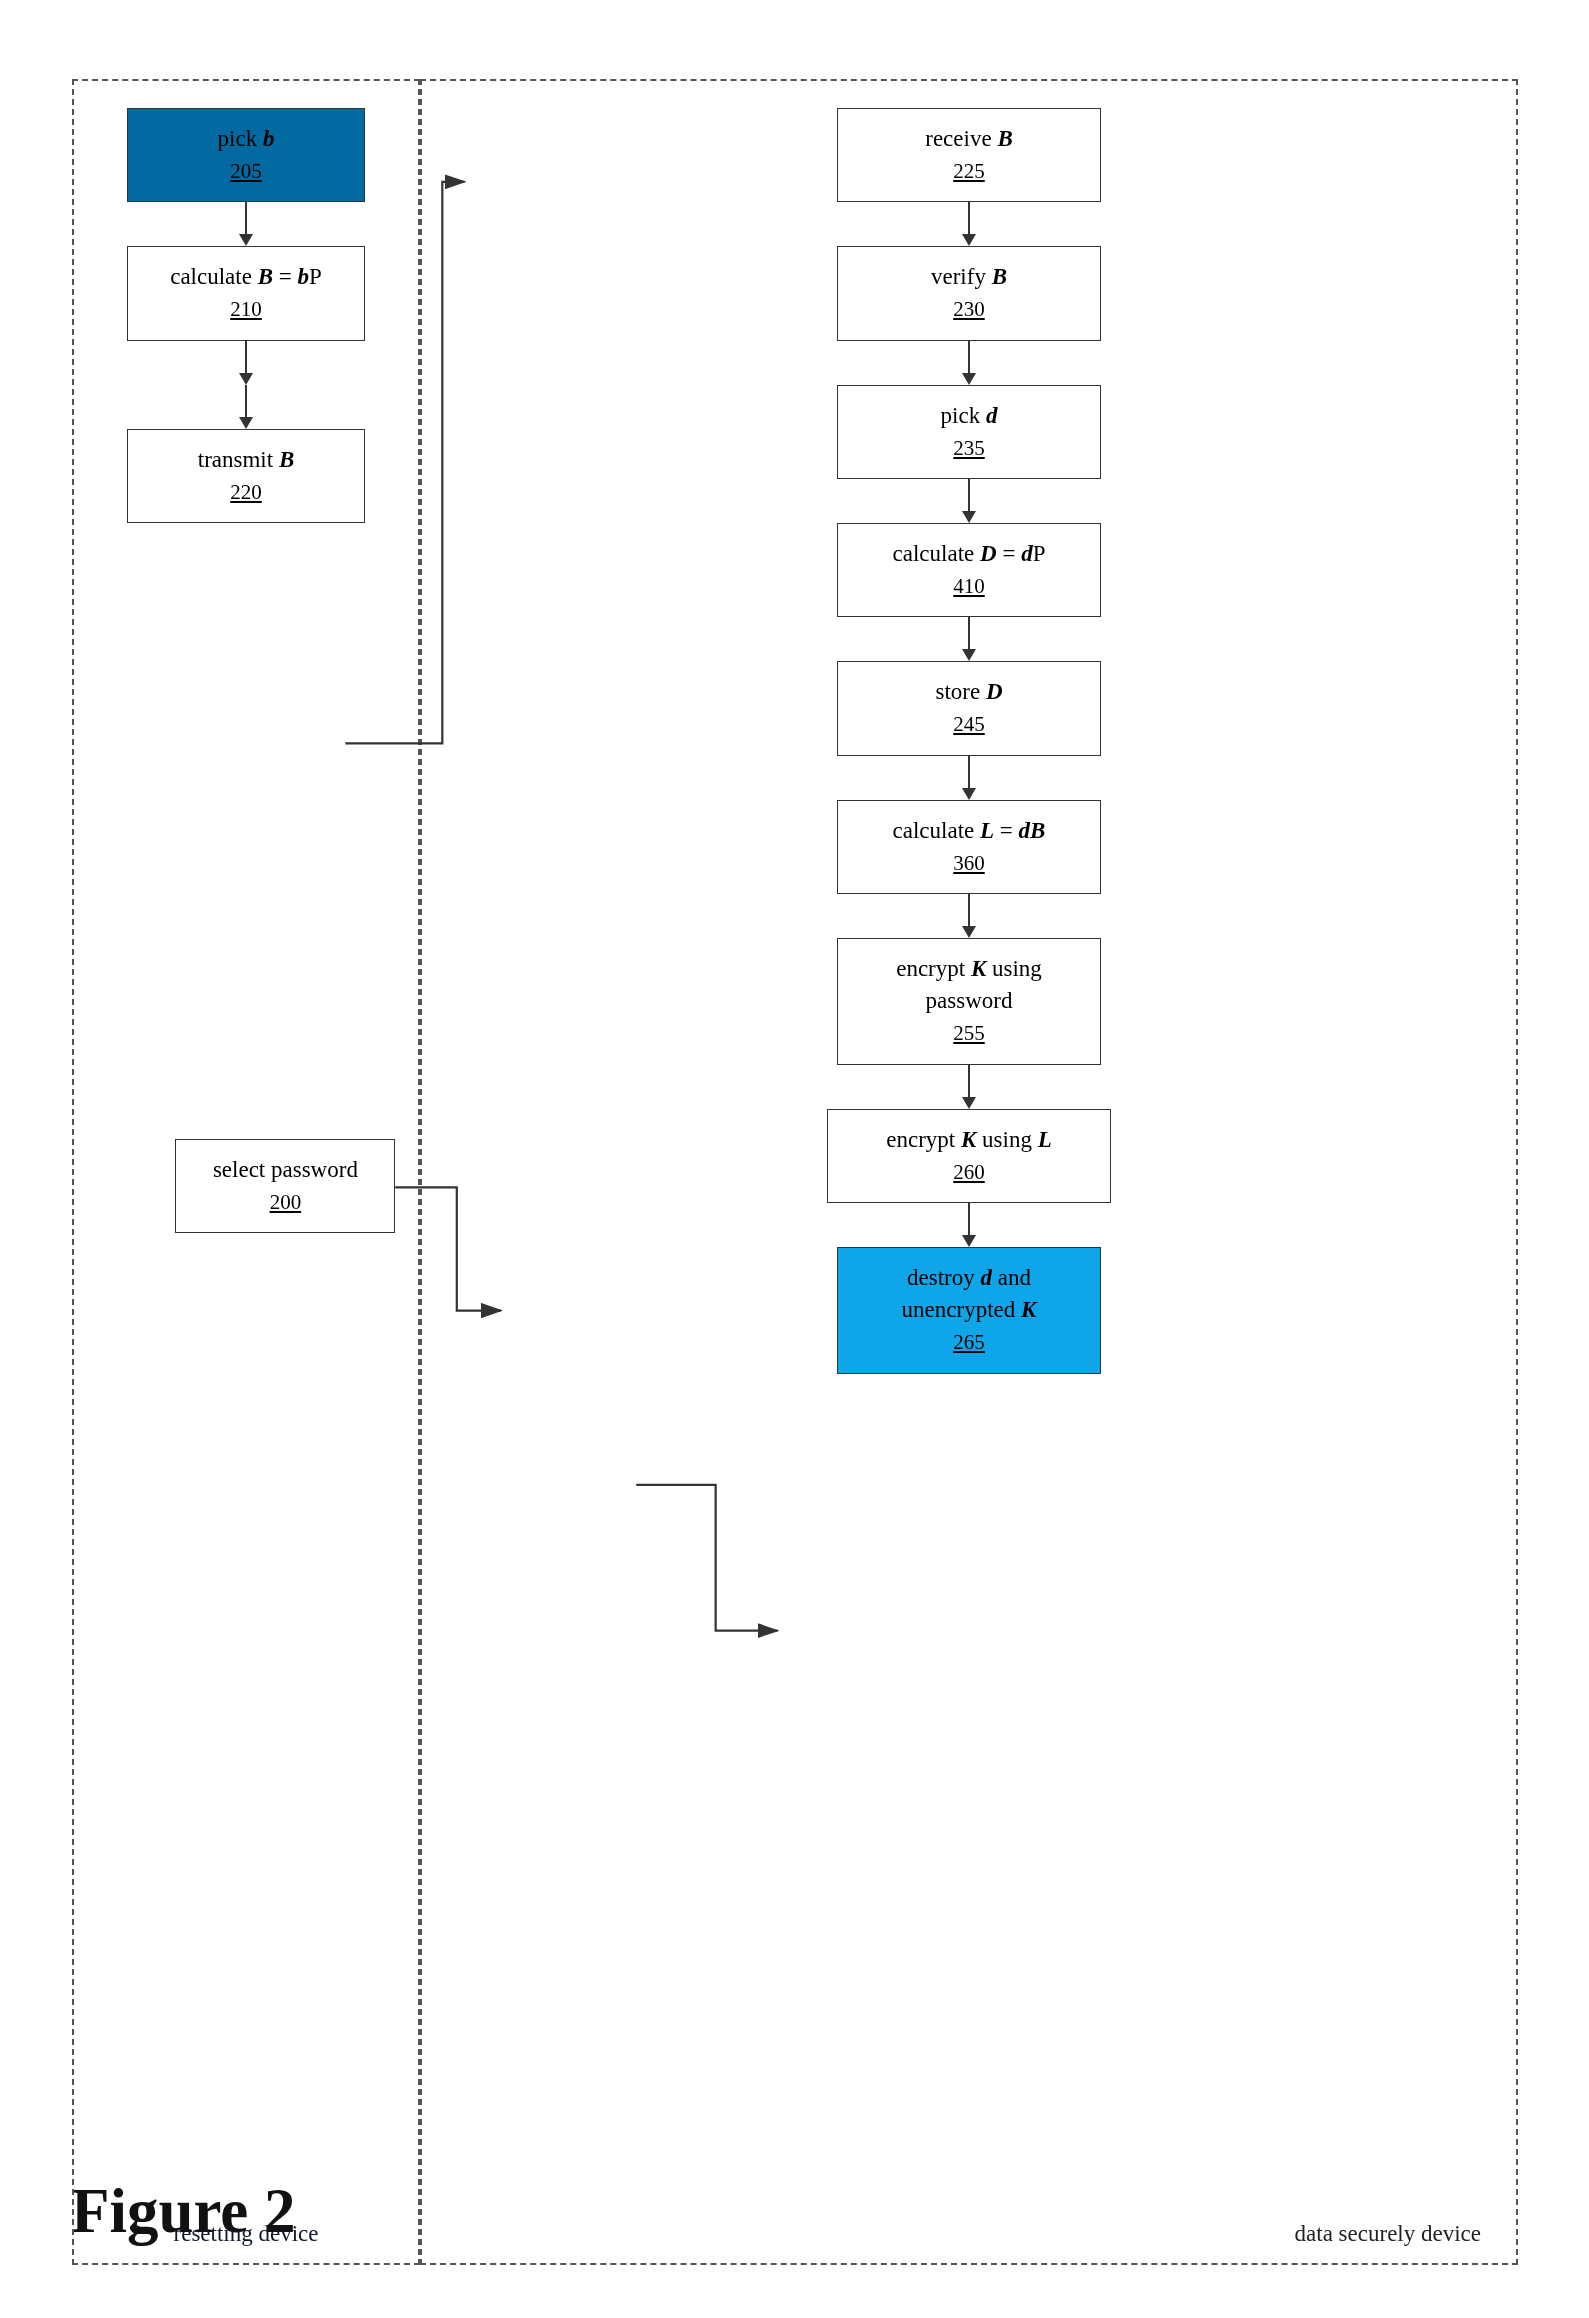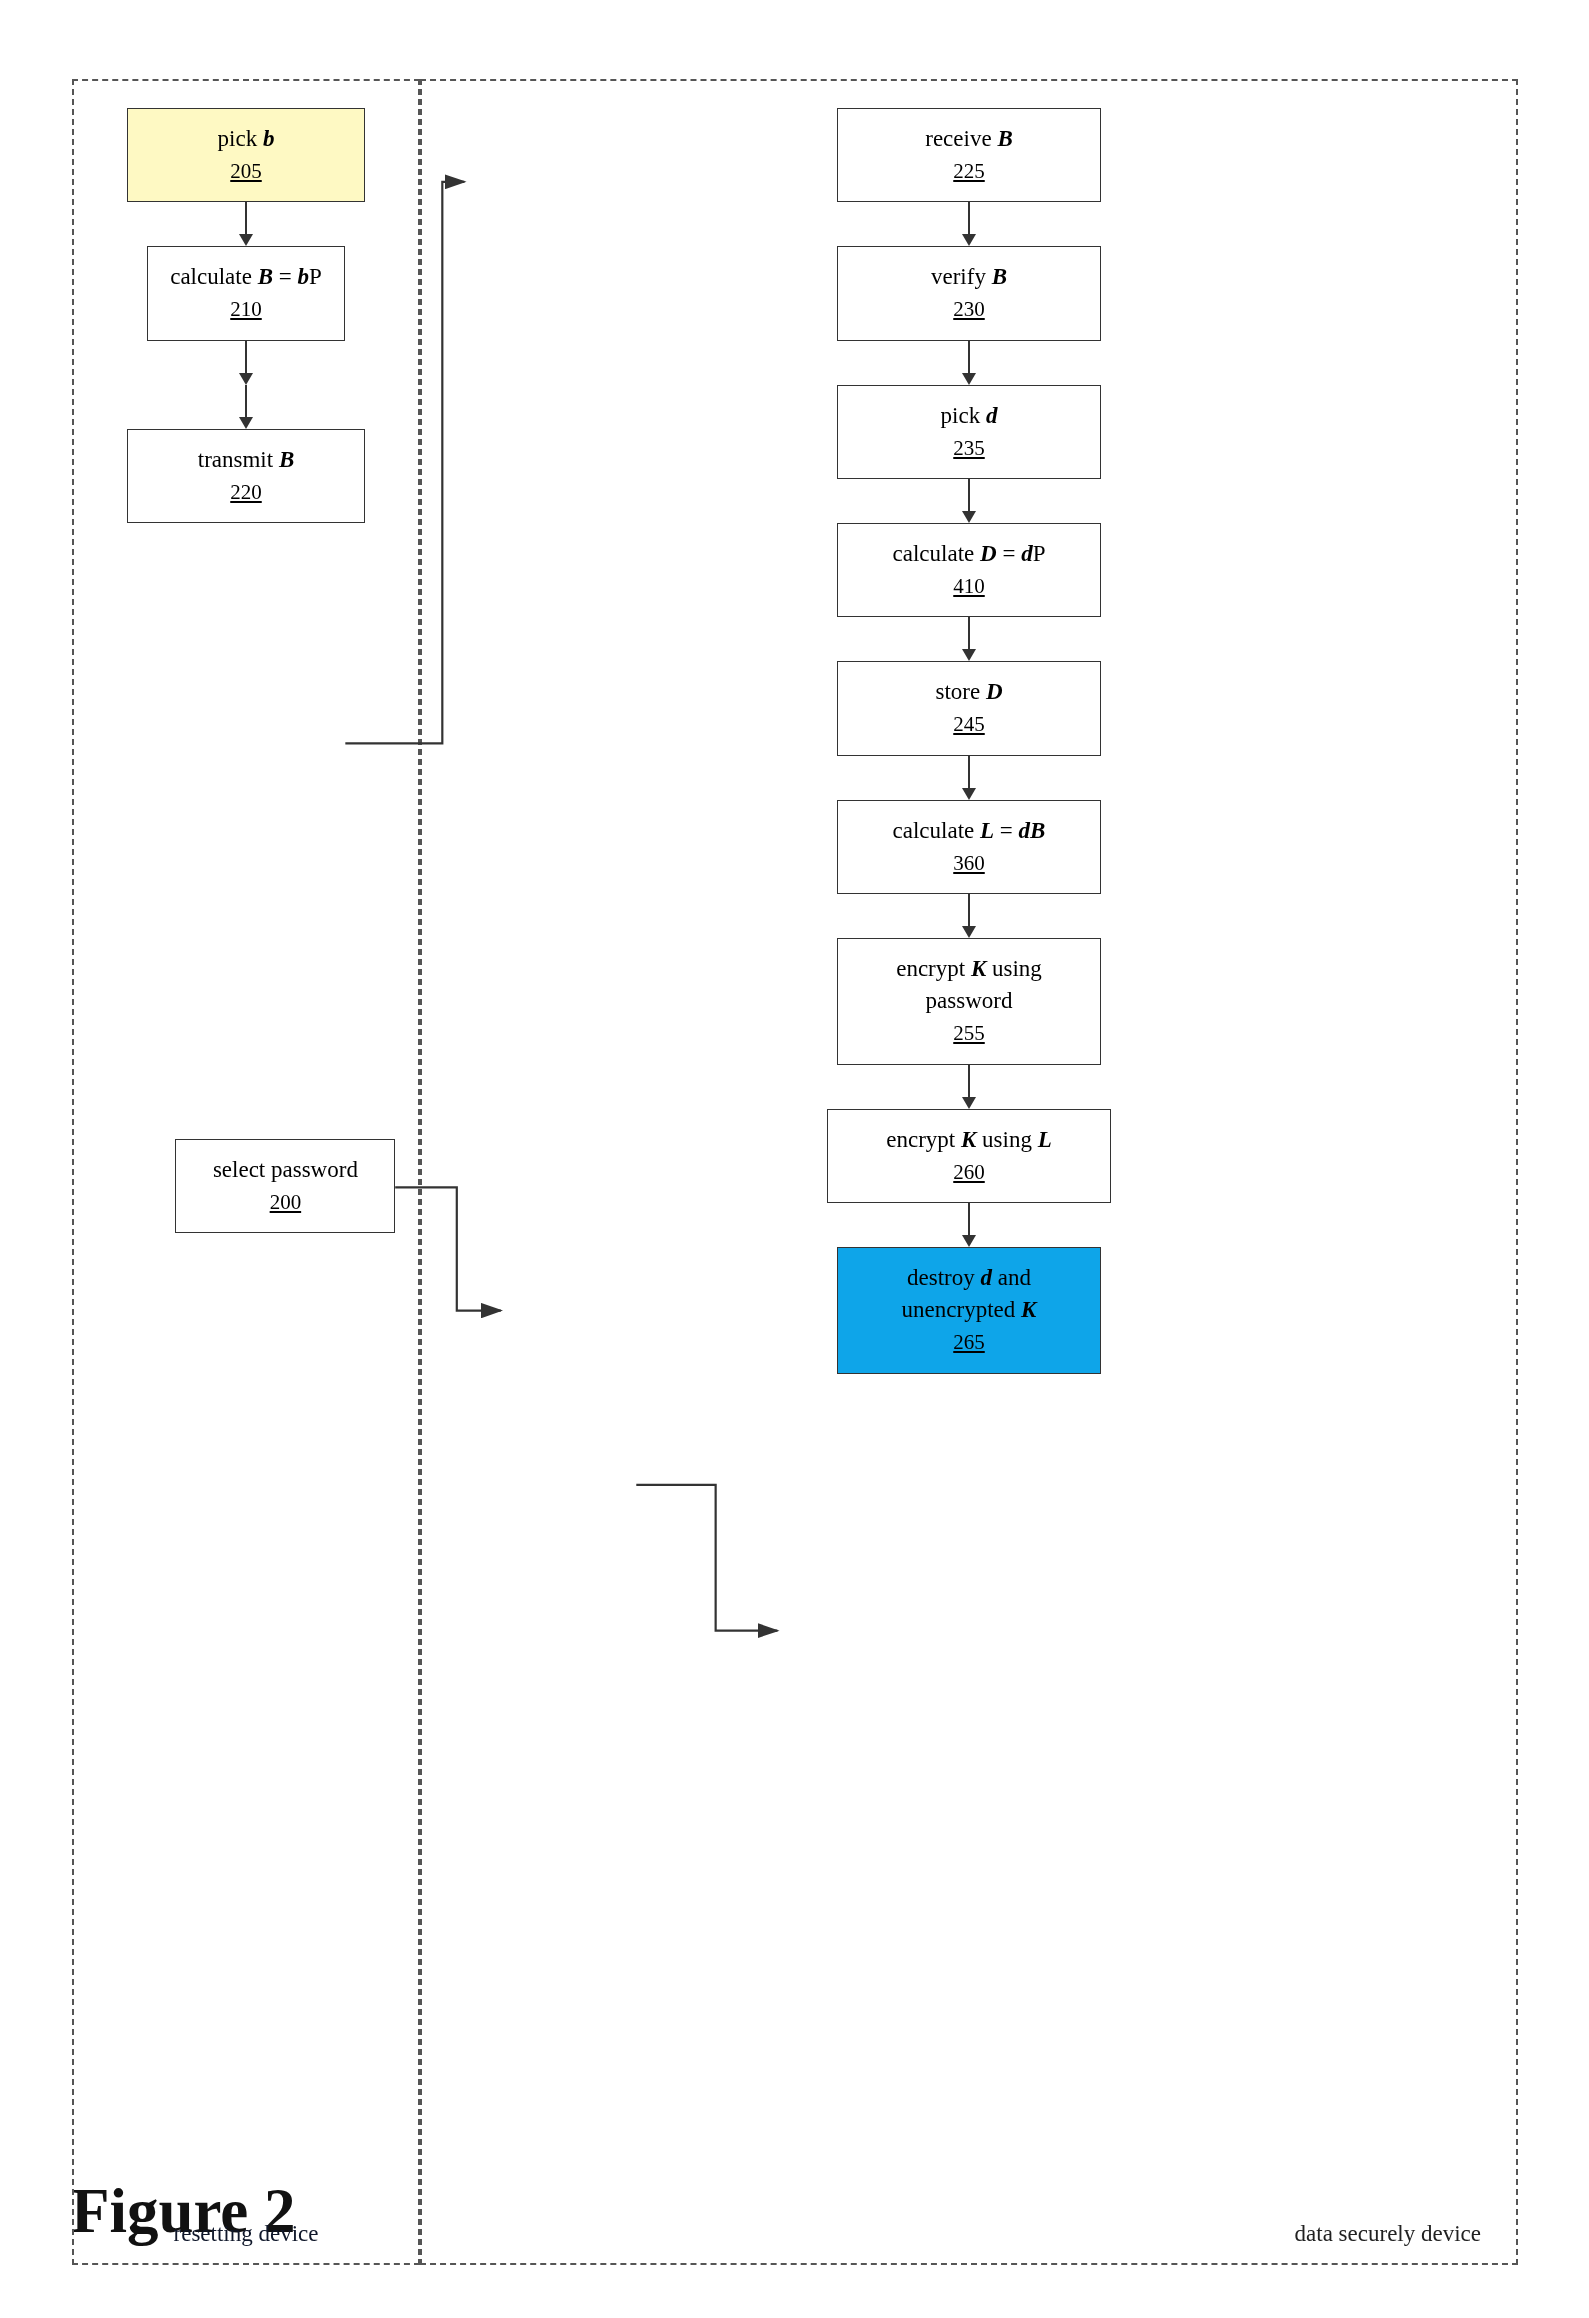--- a/index.html
+++ b/index.html
@@ -92,31 +92,31 @@
         <marker id="arrowhead" markerWidth="10" markerHeight="7" refX="9" refY="3.5" orient="auto">
           <polygon points="0 0, 10 3.5, 0 7" fill="#333"></polygon>
         </marker>
       </defs>
     </svg>
 
     <div style="border: 2.6px dashed #555; width: 348px; min-height: 838px; position: relative; padding: 26.4px 26.4px 62px 26.4px; flex-shrink:0; display:flex; flex-direction:column; align-items:center;">
 
       <div style="display:flex;flex-direction:column;align-items:center;width:100%;">
 
-        <div style="border:1.8px solid #333;background:#fef9c3;text-align:center;padding:14px 17.6px;font-size:23px;line-height:1.4;width:238px;">
+        <div style="border:1.8px solid #333;background:#0369a1;text-align:center;padding:14px 17.6px;font-size:23px;line-height:1.4;width:238px;">
           <span>pick <span style="font-style:italic;font-weight:bold;">b</span></span><br>
           <span style="font-size:21px;text-decoration:underline;">205</span>
         </div>
 
         <div class="arrow-down">
           <div class="line"></div>
           <div class="head"></div>
         </div>
 
-        <div style="border:1.8px solid #333;background:#fff;text-align:center;padding:14px 17.6px;font-size:23px;line-height:1.4;width:198px;">
+        <div style="border:1.8px solid #333;background:#fff;text-align:center;padding:14px 17.6px;font-size:23px;line-height:1.4;width:238px;">
           <span>calculate <span style="font-style:italic;font-weight:bold;">B</span> = <span style="font-style:italic;font-weight:bold;">b</span>P</span><br>
           <span style="font-size:21px;text-decoration:underline;">210</span>
         </div>
 
         <div class="arrow-down">
           <div class="line"></div>
           <div class="head"></div>
         </div>
 
 

